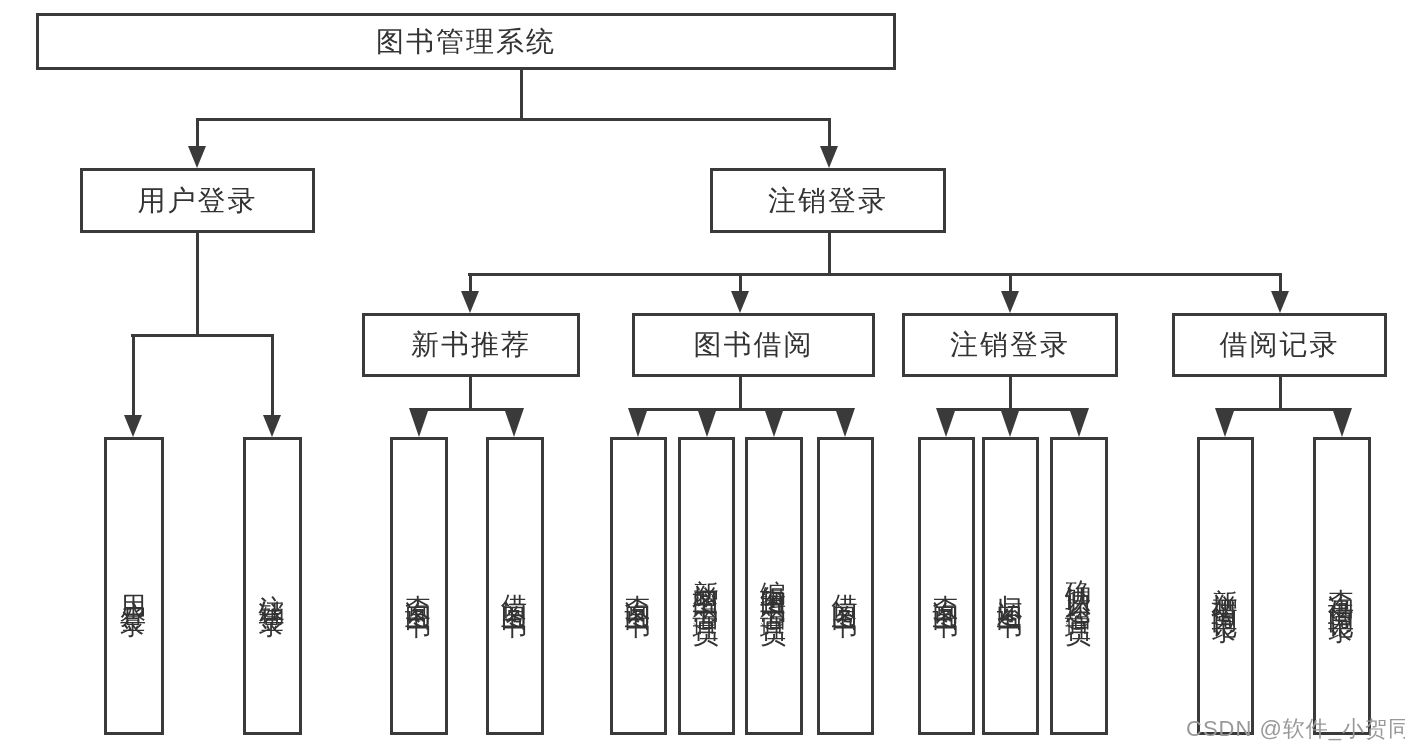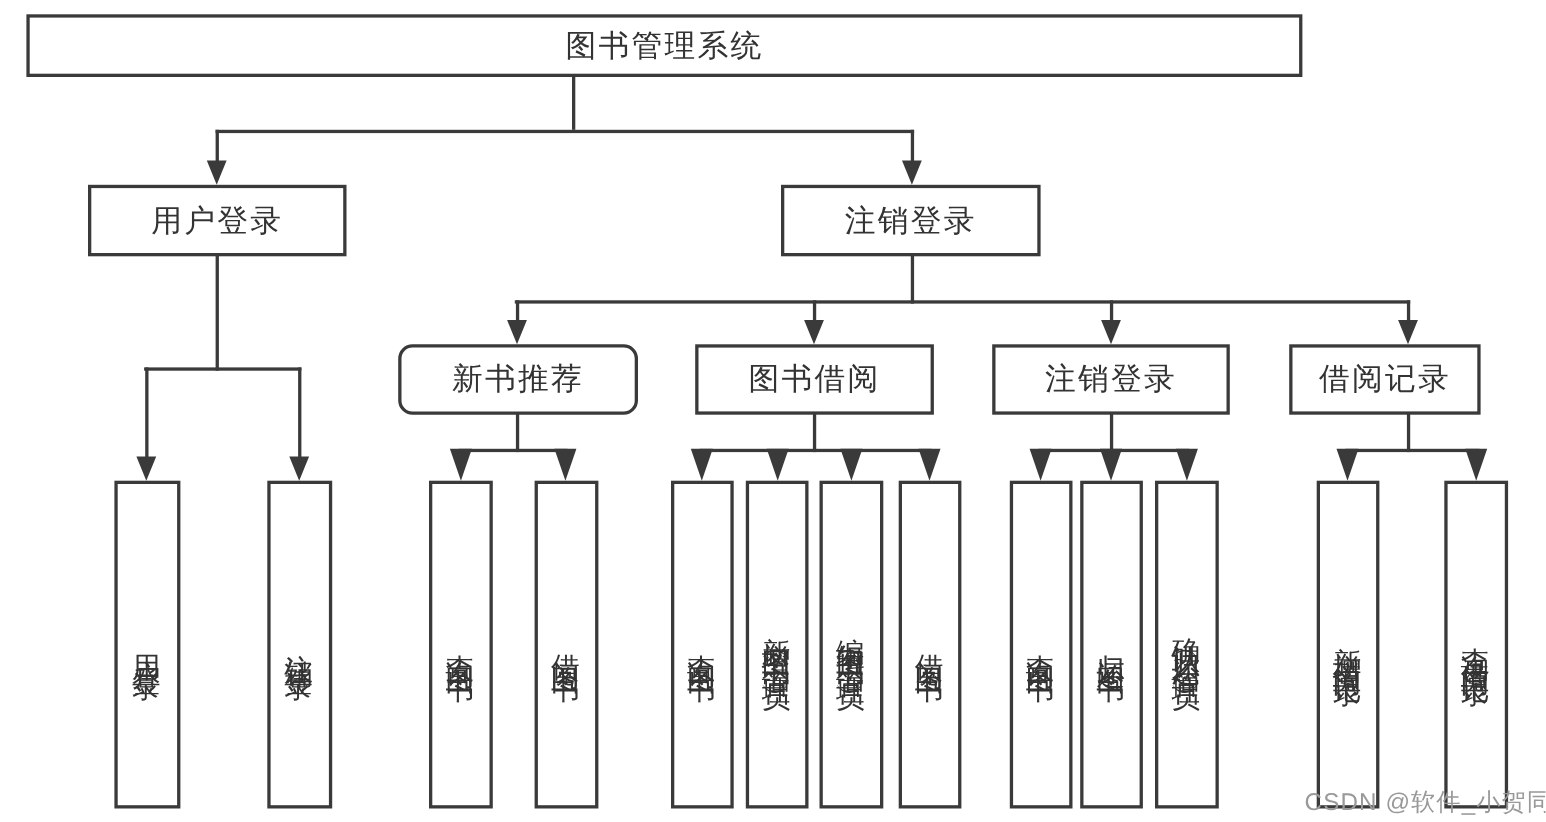--- a/index.html
+++ b/index.html
@@ -28,29 +28,29 @@
   .watermark {
     position:absolute; left:1186px; top:714px; z-index:10;
     font-size:22px; color:#999999; letter-spacing:1px; white-space:nowrap;
   }
 </style>
 </head>
 <body>
 
 <div id="stage">
 
-  <div class="box" style="left:24px; top:13px; width:1160px; height:57px;">图书管理系统</div>
+  <div class="box" style="left:36px; top:13px; width:860px; height:57px;">图书管理系统</div>
 
   <div class="box" style="left:80px; top:168px; width:235px; height:65px;">用户登录</div>
   <div class="box" style="left:710px; top:168px; width:236px; height:65px;">注销登录</div>
 
-  <div class="box" style="left:362px; top:313px; width:218px; height:64px;border-radius:13px;">新书推荐</div>
-  <div class="box" style="left:632px; top:313px; width:217px; height:64px;">图书借阅</div>
+  <div class="box" style="left:362px; top:313px; width:218px; height:64px;">新书推荐</div>
+  <div class="box" style="left:632px; top:313px; width:243px; height:64px;">图书借阅</div>
   <div class="box" style="left:902px; top:313px; width:216px; height:64px;">注销登录</div>
-  <div class="box" style="left:1172px; top:313px; width:174px; height:64px;">借阅记录</div>
+  <div class="box" style="left:1172px; top:313px; width:215px; height:64px;">借阅记录</div>
 
   <div class="box v" style="left:104px; top:437px; width:60px; height:298px;">用户登录</div>
   <div class="box v" style="left:243px; top:437px; width:59px; height:298px;">注销登录</div>
 
   <div class="box v" style="left:390px; top:437px; width:58px; height:298px;">查询图书</div>
   <div class="box v" style="left:486px; top:437px; width:58px; height:298px;">借阅图书</div>
 
   <div class="box v" style="left:610px; top:437px; width:57px; height:298px;">查询图书</div>
   <div class="box v" style="left:678px; top:437px; width:57px; height:298px;">新增图书（管理员）</div>
   <div class="box v" style="left:745px; top:437px; width:58px; height:298px;">编辑图书（管理员）</div>

